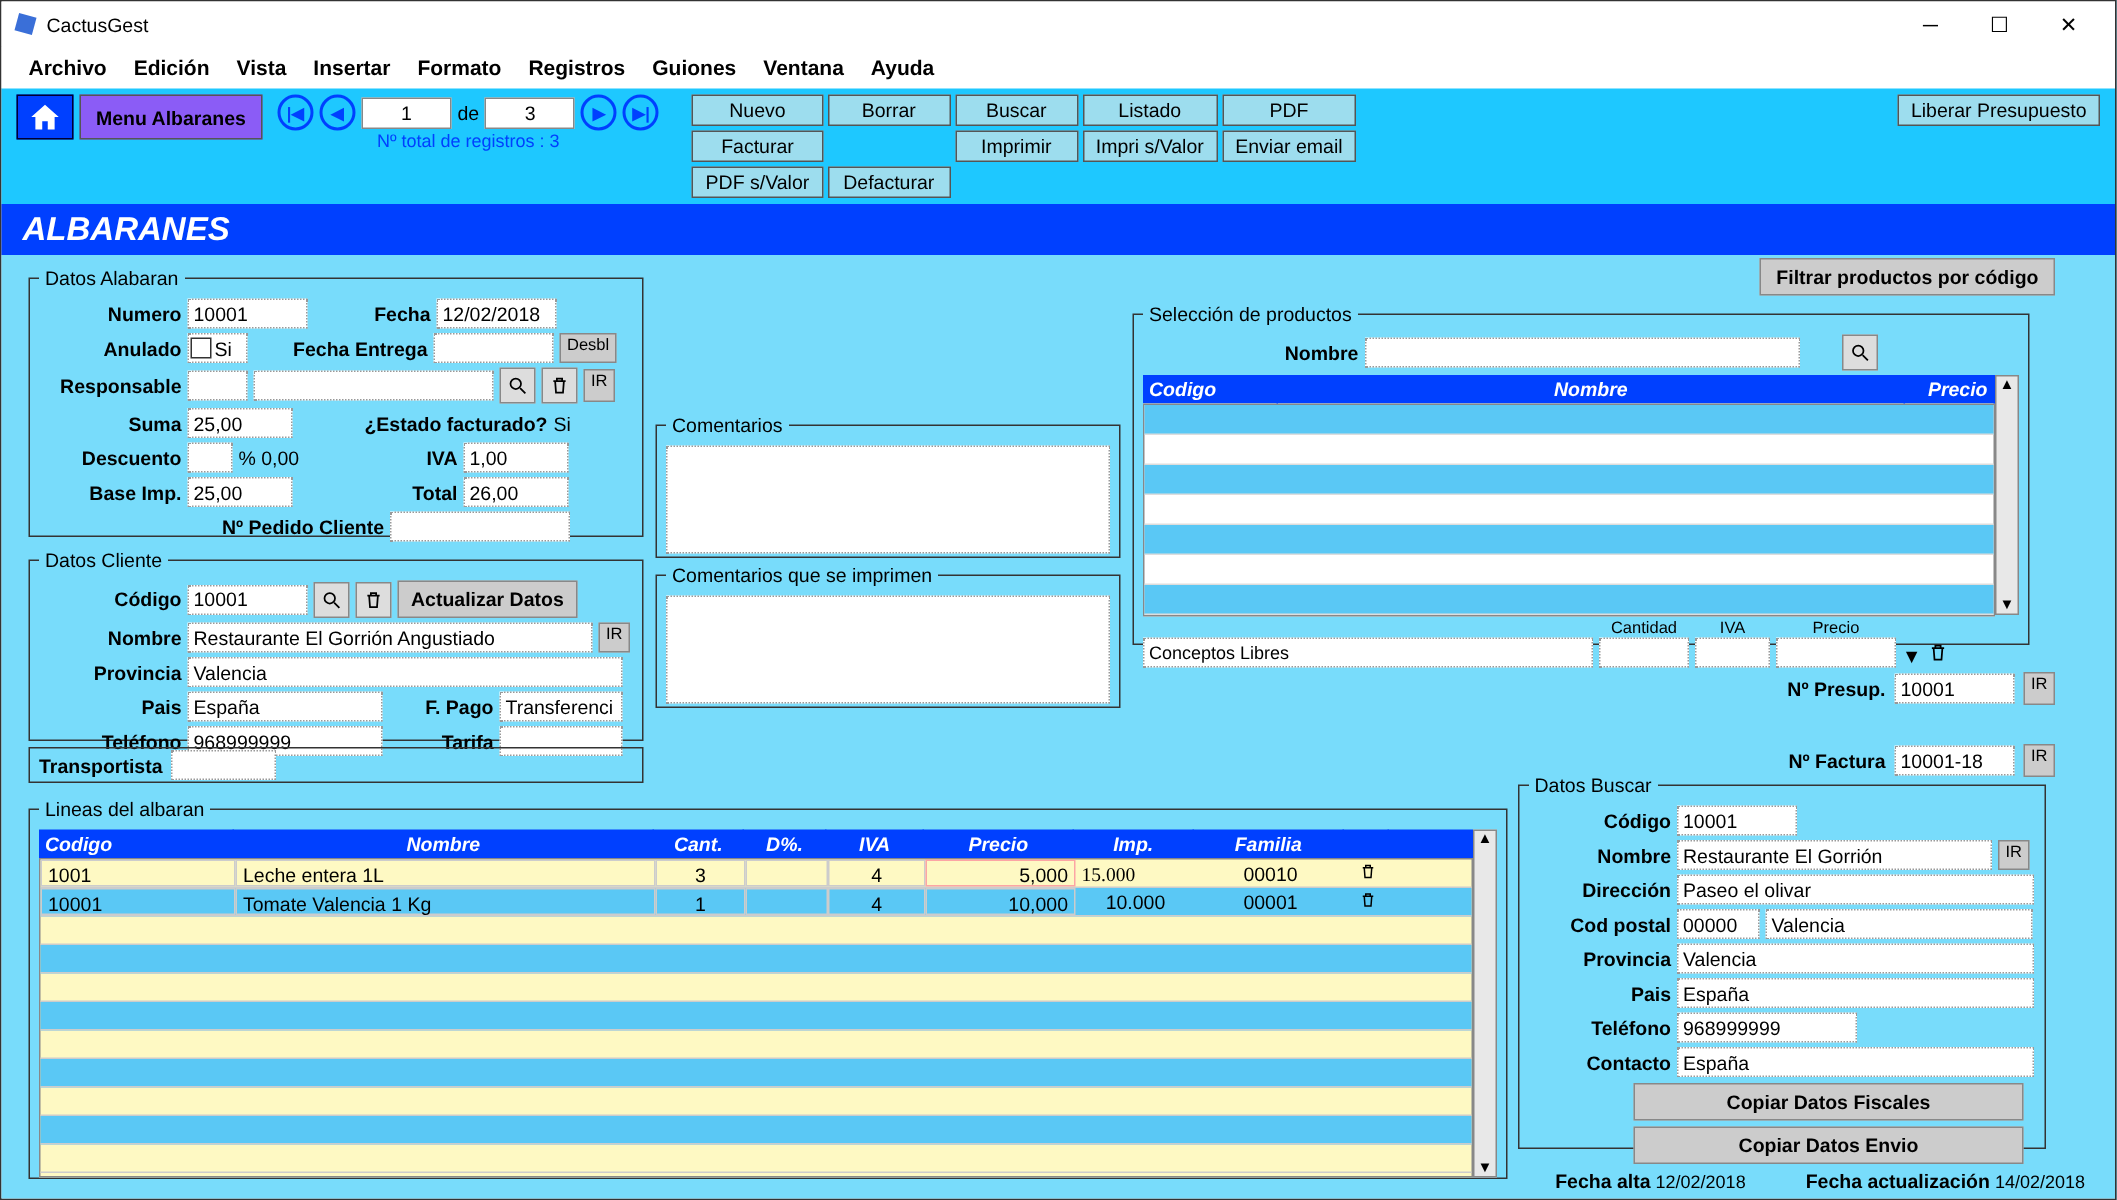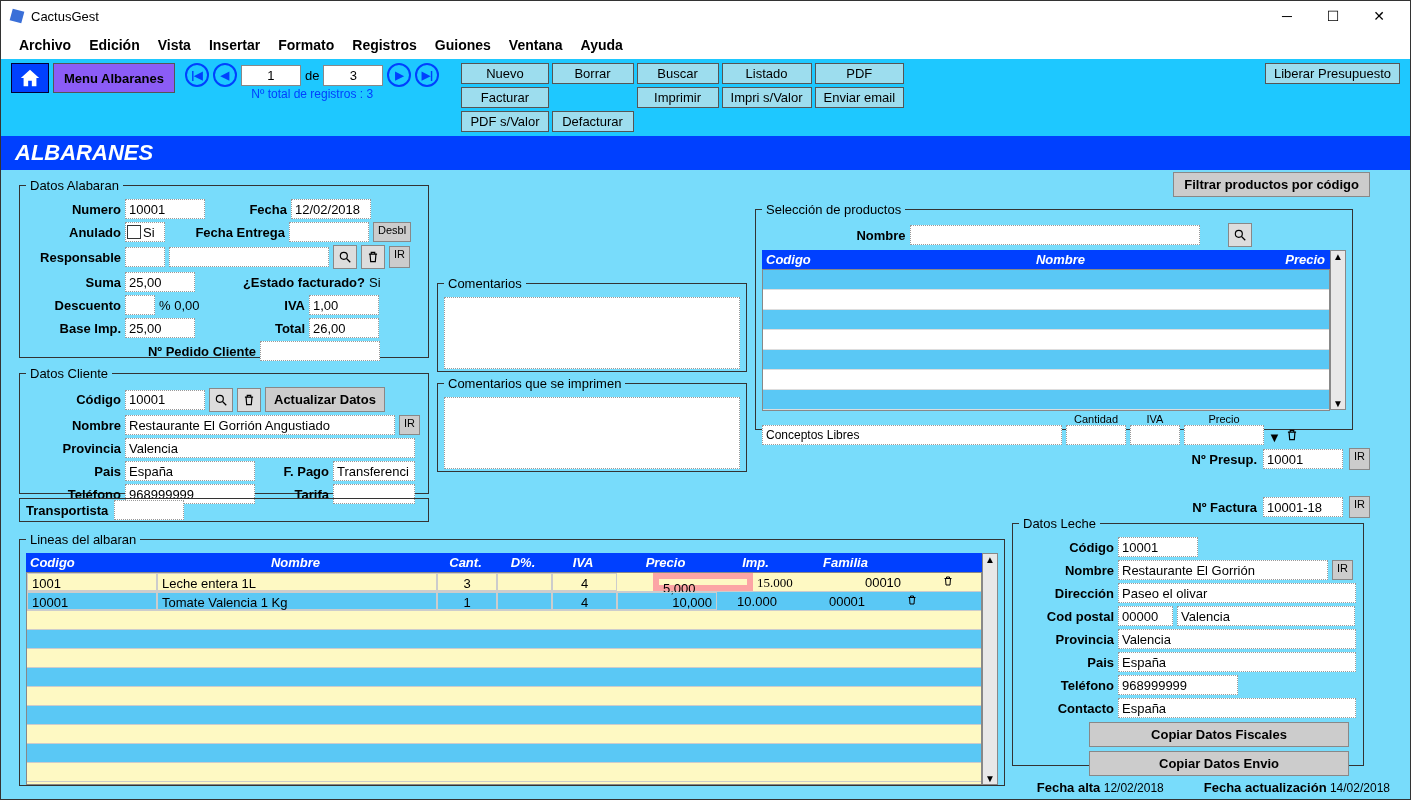--- a/index.html
+++ b/index.html
@@ -320,21 +320,21 @@
             <div style="width:100px;text-align:center;">Familia</div>
             <div style="width:30px;"></div>
           </div>
           <div style="flex:1;background:#fef9c3;border:1px solid #888;" id="lineas-body">
               <div class="tbl-row" style="height: 19px;">
                 <div style="width:130px;border:1px solid #ccc;">1001</div>
                 <div style="width:280px;border:1px solid #ccc;">Leche entera 1L</div>
                 <div style="width:60px;text-align:center;border:1px solid #ccc;">3</div>
                 <div style="width:55px;text-align:center;border:1px solid #ccc;"></div>
                 <div style="width:65px;text-align:center;border:1px solid #ccc;">4</div>
-                <div style="width:100px;border:6px solid #fca5a5;margin-left:36px;">5,000</div>
+                <div style="width:100px;text-align:right;border:1px solid #fca5a5;">5,000</div>
                 <div style="width:80px;text-align:left;font-family:Liberation Serif, serif;">15.000</div>
                 <div style="width:100px;text-align:center;">00010</div>
                 <div style="width:30px;text-align:center;"><svg width="12" height="12" viewBox="0 0 24 24">
                     <path fill="none" stroke="#000" stroke-width="2" d="M5 7h14M9 7V4h6v3M7 7l1 13h8l1-13"></path>
                   </svg></div>
               </div>
               <div class="tbl-row alt" style="height: 19px;">
                 <div style="width:130px;border:1px solid #ccc;">10001</div>
                 <div style="width:280px;border:1px solid #ccc;">Tomate Valencia 1 Kg</div>
                 <div style="width:60px;text-align:center;border:1px solid #ccc;">1</div>
@@ -359,21 +359,21 @@
             </div>
         </div>
         <div class="scrollbar">
             <span class="scroll-arrow">▲</span>
             <span class="scroll-arrow">▼</span>
           </div>
       </div>
     </fieldset>
 
     <fieldset style="left:1011px; top:346px; width:352px; height:250px;">
-      <legend>Datos Leche</legend>
+      <legend>Datos Buscar</legend>
       <div class="row">
           <div class="lbl" style="width:95px;">Código</div>
           <div class="fld" style="width:80px;">10001</div>
         </div>
       <div class="row">
           <div class="lbl" style="width:95px;">Nombre</div>
           <div class="fld" style="width:210px;">Restaurante El  Gorrión</div>
           <div class="smallbtn" style="height:20px;">IR</div>
         </div>
       <div class="row">

